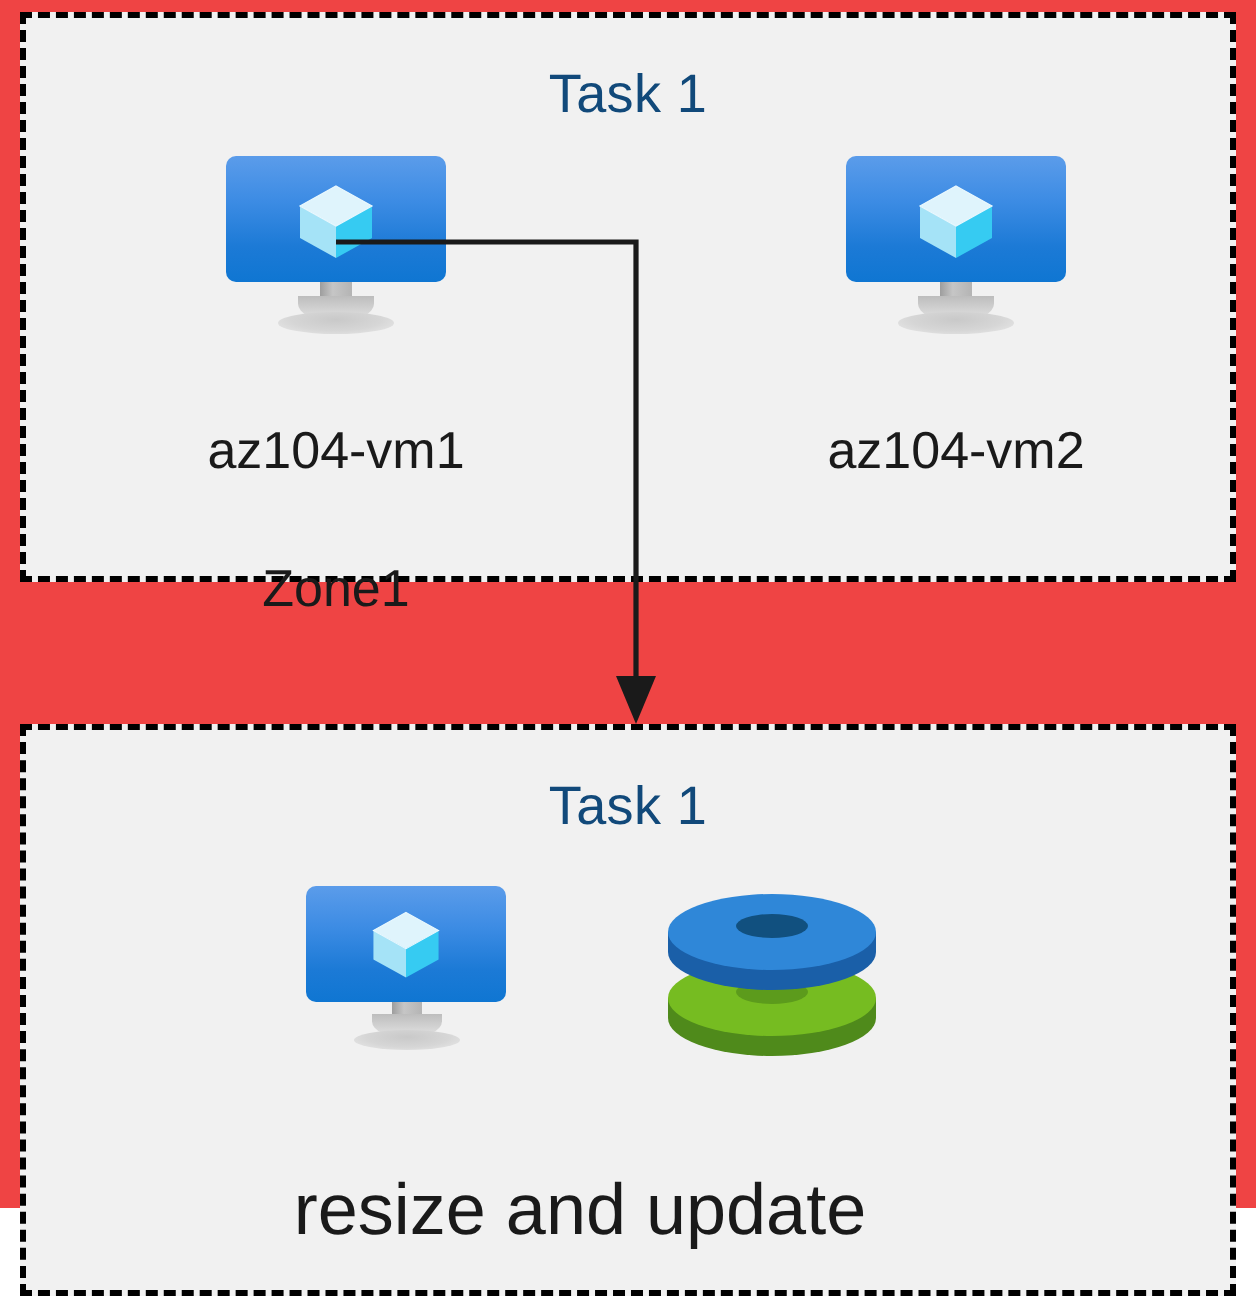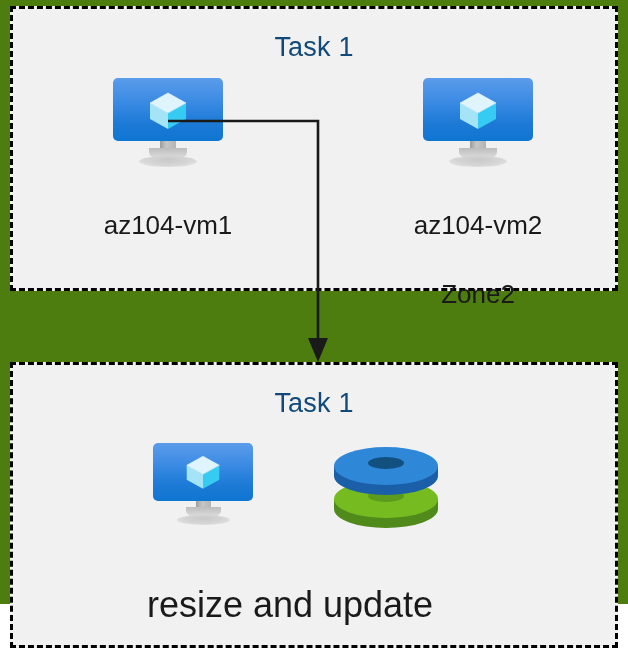--- a/index.html
+++ b/index.html
@@ -13,21 +13,21 @@
     position: relative;
     font-family: "Liberation Sans", "DejaVu Sans", sans-serif;
     overflow: hidden;
   }
 
   .canvas {
     position: absolute;
     left: 0; top: 0;
     width: 628px;
     height: 604px;
-    background: #4d7c0f;
+    background: #ef4444;
   }
 
   
   .task-box {
     position: absolute;
     background: #f1f1f1;
     box-sizing: border-box;
     border: 3px dashed #000000;
   }
   #task1-box {
@@ -153,41 +153,41 @@
           <polygon points="21,2 39,12 21,22 3,12" fill="none" stroke="#eaf9fe" stroke-width="0.6"></polygon>
         </svg>
       </div>
       <div class="vm-neck" style="left:47px;top:63px;width:16px;height:14px;"></div>
       <div class="vm-foot" style="left:36px;top:70px;width:38px;height:13px;"></div>
       <div class="vm-base" style="left:26px;top:78px;width:58px;height:11px;"></div>
     </div>
   </div>
   <div class="node-caption-wrap" id="vm1-caption">
     <div class="node-label">az104-vm1</div>
+    <div class="node-label">Zone1</div>
   </div>
 
   <div class="node" id="vm2-node">
     <div class="vm-icon" style="width:110px;height:90px;">
       <div class="vm-screen" style="width:110px;height:63px;"></div>
       <div class="cube" style="left:34px;top:13px;">
         <svg width="42" height="40" viewBox="0 0 42 40">
           <polygon points="21,2 39,12 21,22 3,12" fill="#dff4fc"></polygon>
           <polygon points="3,12 21,22 21,38 3,28" fill="#a5e3f7"></polygon>
           <polygon points="39,12 21,22 21,38 39,28" fill="#36cbf2"></polygon>
           <polygon points="21,2 39,12 21,22 3,12" fill="none" stroke="#eaf9fe" stroke-width="0.6"></polygon>
         </svg>
       </div>
       <div class="vm-neck" style="left:47px;top:63px;width:16px;height:14px;"></div>
       <div class="vm-foot" style="left:36px;top:70px;width:38px;height:13px;"></div>
       <div class="vm-base" style="left:26px;top:78px;width:58px;height:11px;"></div>
     </div>
   </div>
   <div class="node-caption-wrap" id="vm2-caption">
     <div class="node-label">az104-vm2</div>
-    <div class="node-label">Zone2</div>
   </div>
 
   <div class="task-box" id="task2-box">
     <div class="task-title" id="task2-title">Task 1</div>
   </div>
 
   <div class="node" id="vm3-node">
     <div class="vm-icon" style="width:100px;height:86px;">
       <div class="vm-screen" style="width:100px;height:58px;"></div>
       <div class="cube" style="left:31px;top:11px;">

